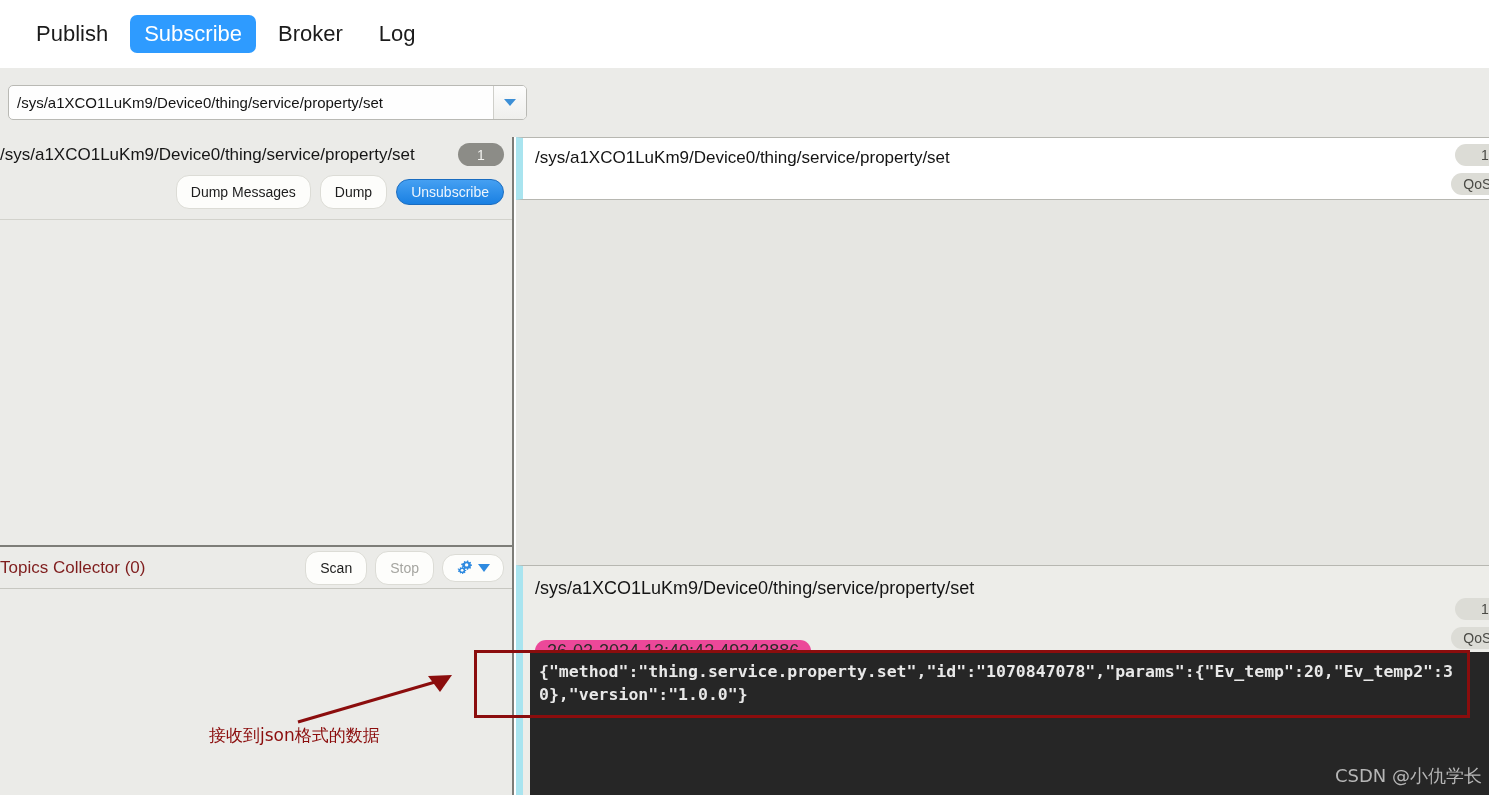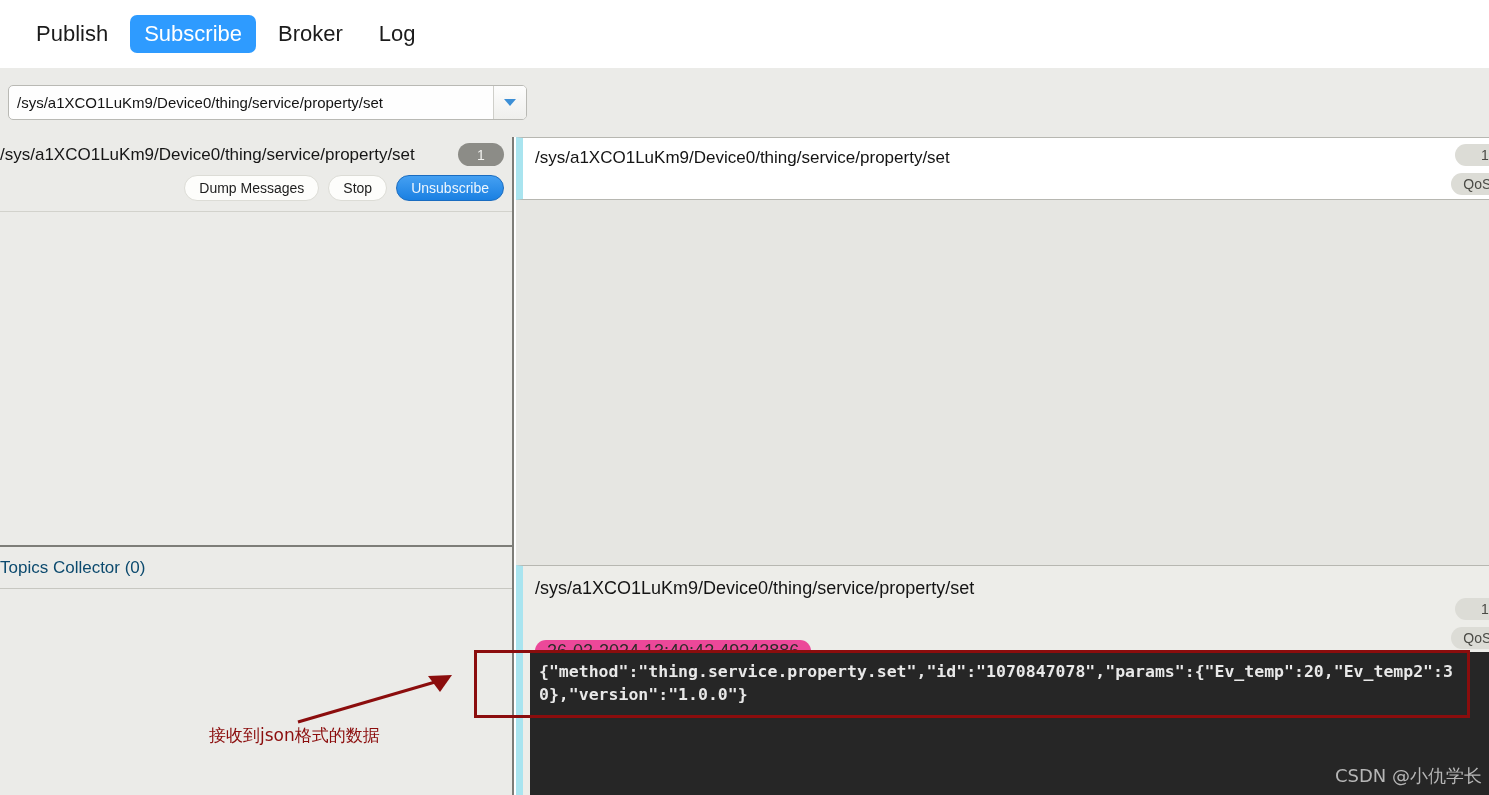--- a/index.html
+++ b/index.html
@@ -218,21 +218,21 @@
     box-sizing: border-box;
   }
   #sub-actions {
     display: flex;
     align-items: center;
     justify-content: flex-end;
     gap: 9px;
     margin-top: 9px;
   }
   .btn-light {
-    height: 26px;
+    height: 34px;
     border-radius: 13px;
     background: #fdfdfb;
     border: 1px solid #dcdcd6;
     color: #1d1d1d;
     font-size: 14px;
     display: flex;
     align-items: center;
     justify-content: center;
     padding: 0 14px;
     box-sizing: border-box;
@@ -263,21 +263,21 @@
     background: #ebebe8;
     border-bottom: 1px solid #c7c7c1;
     display: flex;
     align-items: center;
     justify-content: space-between;
     padding: 0 8px 0 0;
     box-sizing: border-box;
   }
   #collector-title {
     font-size: 17px;
-    color: #0c4a6e;
+    color: #7f1d1d;
     white-space: nowrap;
   }
   #collector-actions {
     display: flex;
     align-items: center;
     gap: 8px;
   }
   #gear-btn-collector {
     width: 60px;
     height: 26px;
@@ -484,28 +484,43 @@
   <div id="left-panel">
 
     <div id="subscription-list">
       <div id="sub-item">
         <div id="sub-topic-row">
           <div id="sub-topic">/sys/a1XCO1LuKm9/Device0/thing/service/property/set</div>
           <div class="count-badge">1</div>
         </div>
         <div id="sub-actions">
           <div class="btn-light">Dump Messages</div>
-          <div class="btn-light">Stop</div>
+          <div class="btn-light">Dump</div>
           <div class="btn-blue">Unsubscribe</div>
         </div>
       </div>
     </div>
 
     <div id="collector-bar">
       <div id="collector-title">Topics Collector (0)</div>
+      <div id="collector-actions">
+        <div class="btn-light">Scan</div>
+        <div class="btn-light disabled">Stop</div>
+        <div id="gear-btn-collector">
+          <svg class="gear-svg" width="19" height="16" viewBox="0 0 19 16">
+            <g fill="#2e8ae0">
+              <path d="M7.2 3.1l.9-.5-.3-1.1 1.1-.6.8.8 1-.2.4-1.1 1.2.2.1 1.1.9.5 1-.5.8.9-.6.9.4.9 1.1.2v1.2l-1.1.2-.4 1 .6.9-.9.8-1-.5-.9.5-.2 1.1-1.2-.1-.3-1.1-1-.2-.8.8-1.1-.7.3-1.1-.9-.5-1.1.3L5.6 7l.9-.7-.2-1L5.2 5V3.8l1.1-.2z"></path>
+              <circle cx="10.6" cy="4.9" r="1.7" fill="#fdfdfb"></circle>
+              <path d="M3.3 8.9l.7-.4-.2-.9.9-.4.6.6.8-.2.3-.9.9.2.1.9.7.4.8-.4.6.7-.5.7.3.7.9.1v1l-.9.1-.3.8.5.7-.7.6-.8-.4-.7.4-.2.9-.9-.1-.2-.9-.8-.1-.6.6-.9-.5.2-.9-.7-.4-.9.2-.3-.9.7-.5-.1-.8-.8-.2v-1l.9-.1z"></path>
+              <circle cx="6.1" cy="10.3" r="1.4" fill="#fdfdfb"></circle>
+            </g>
+          </svg>
+          <span class="caret-down-sm"></span>
+        </div>
+      </div>
     </div>
 
     <div id="collector-list"></div>
   </div>
 
   <div id="right-panel">
 
     <div class="msg-card" id="msg-card-1">
       <div class="msg-header">
         <div class="msg-topic">/sys/a1XCO1LuKm9/Device0/thing/service/property/set</div>

